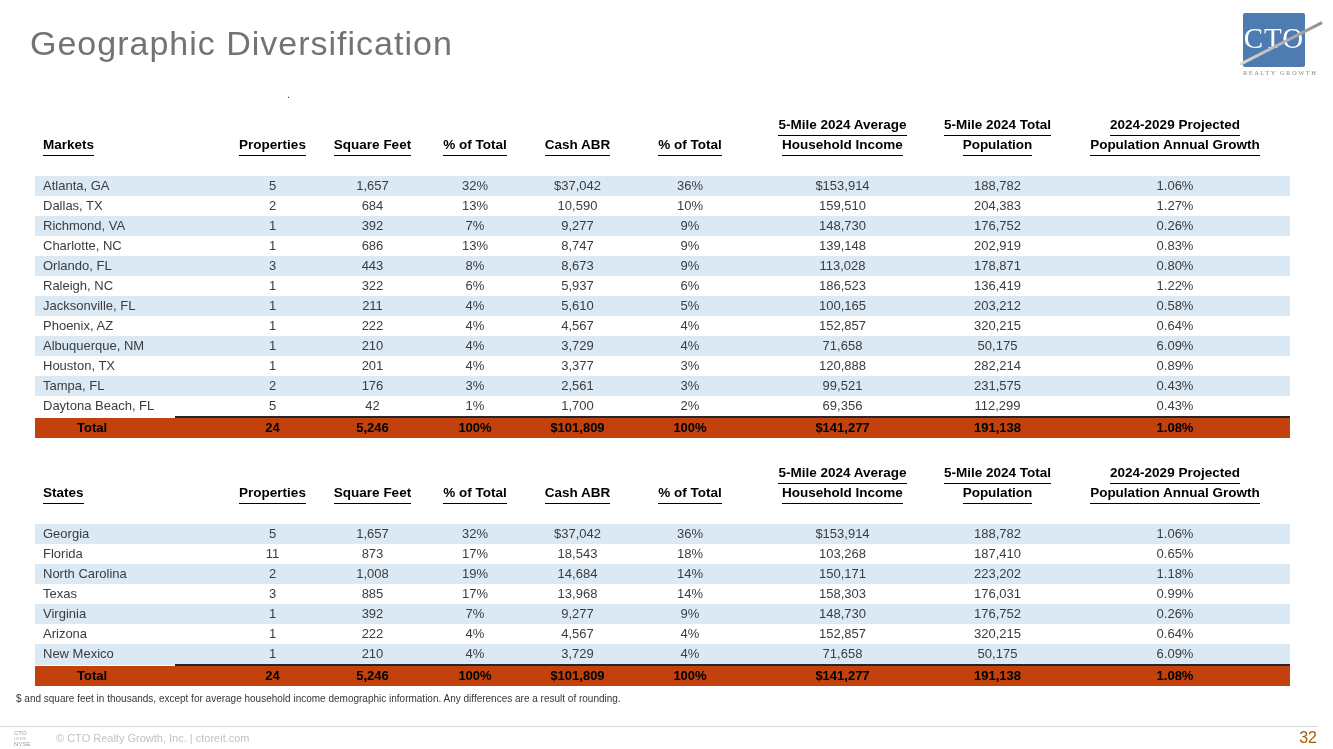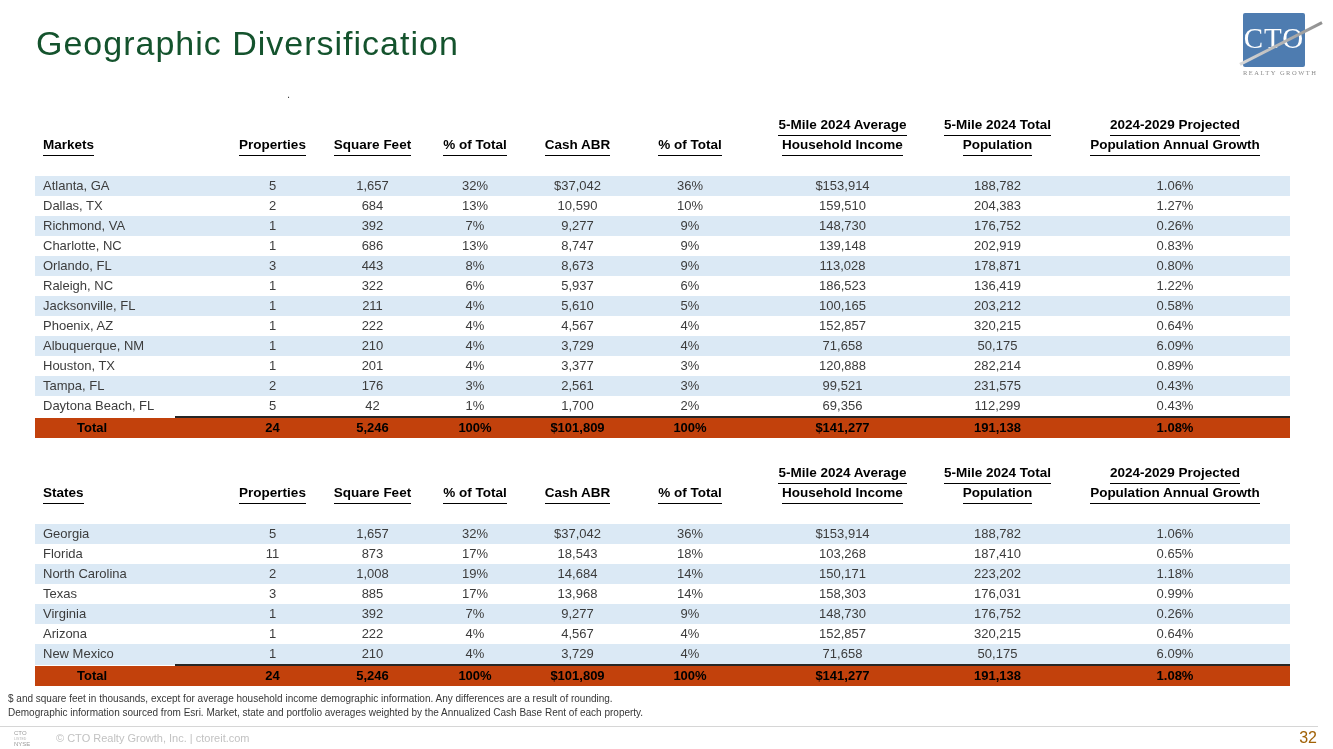--- a/index.html
+++ b/index.html
@@ -2,22 +2,22 @@
 <html><head>
 <meta charset="utf-8">
 <style>
   html,body{margin:0;padding:0;}
   body{
     width:1333px;height:749px;position:relative;overflow:hidden;
     background:#ffffff;font-family:"Liberation Sans", sans-serif;
   }
   
   .page-title{
-    position:absolute;left:36px;top:24px;margin:0;
-    font-size:34px;font-weight:400;letter-spacing:1px;color:#14532d;
+    position:absolute;left:30px;top:24px;margin:0;
+    font-size:34px;font-weight:400;letter-spacing:1px;color:#737373;
   }
   .title-dot{position:absolute;left:287px;top:88px;font-size:11px;color:#404040;}
   .logo{position:absolute;left:1243px;top:13px;width:62px;text-align:center;}
   .logo-box{
     position:relative;width:62px;height:54px;background:#4e7cb0;border-radius:2px;
     display:flex;align-items:center;justify-content:center;
   }
   .logo-text{
     font-family:"Liberation Serif", serif;font-size:29px;color:#ffffff;
     letter-spacing:1px;position:relative;z-index:2;margin-top:-4px;
@@ -47,21 +47,21 @@
   td.first{text-align:left;padding-left:8px;}
   tbody tr.odd{background:#dbe9f5;padding-left:18px;}
   tr.total{background:#c2410c;}
   tr.total td{font-weight:bold;color:#000;border-top:2px solid #262626;}
   tr.total td.first{border-top:2px solid transparent;position:relative;padding-left:42px;}
   tr.total td.first::after{
     content:"";position:absolute;left:140px;right:0;top:-2px;height:2px;background:#262626;
   }
   .states-table{margin-top:8px;}
   
-  .footnotes{position:absolute;left:8px;top:692px;font-size:10px;line-height:14px;color:#373737;}
+  .footnotes{position:absolute;left:16px;top:692px;font-size:10px;line-height:14px;color:#373737;text-align:center;}
   
   .footer-rule{position:absolute;left:0;top:726px;width:1318px;height:1px;background:#d6d6d6;}
   .nyse-badge{
     position:absolute;left:14px;top:730px;width:24px;text-align:left;
     color:#9a9a9a;line-height:5px;
   }
   .nyse-badge .b1{font-size:6px;display:block;line-height:7px;}
   .nyse-badge .b2{font-size:3.5px;display:block;color:#b5b5b5;line-height:4px;}
   .nyse-badge .b3{font-size:6px;display:block;line-height:7px;}
   .copyright{position:absolute;left:56px;top:732px;font-size:11px;color:#c2c2c2;}
@@ -366,21 +366,20 @@
           <td>$141,277</td>
           <td>191,138</td>
           <td>1.08%</td>
         </tr>
       </tbody>
     </table>
 </main>
 
 <div class="footnotes">
   <div>$ and square feet in thousands, except for average household income demographic information. Any differences are a result of rounding.</div>
-  <div>Demographic information sourced from Esri. Market, state and portfolio averages weighted by the Annualized Cash Base Rent of each property.</div>
 </div>
 
 <div class="footer-rule"></div>
 
 <div class="nyse-badge">
   <span class="b1">CTO</span>
   <span class="b2">LISTED</span>
   <span class="b3">NYSE</span>
 </div>
 <span class="copyright">© CTO Realty Growth, Inc. | ctoreit.com</span>

